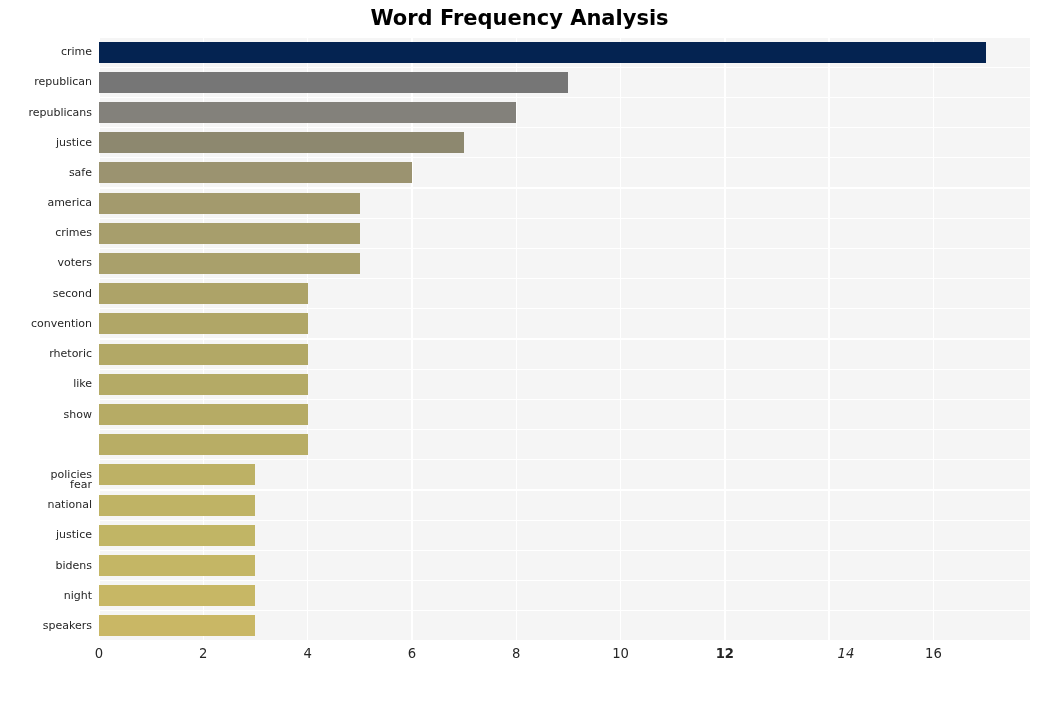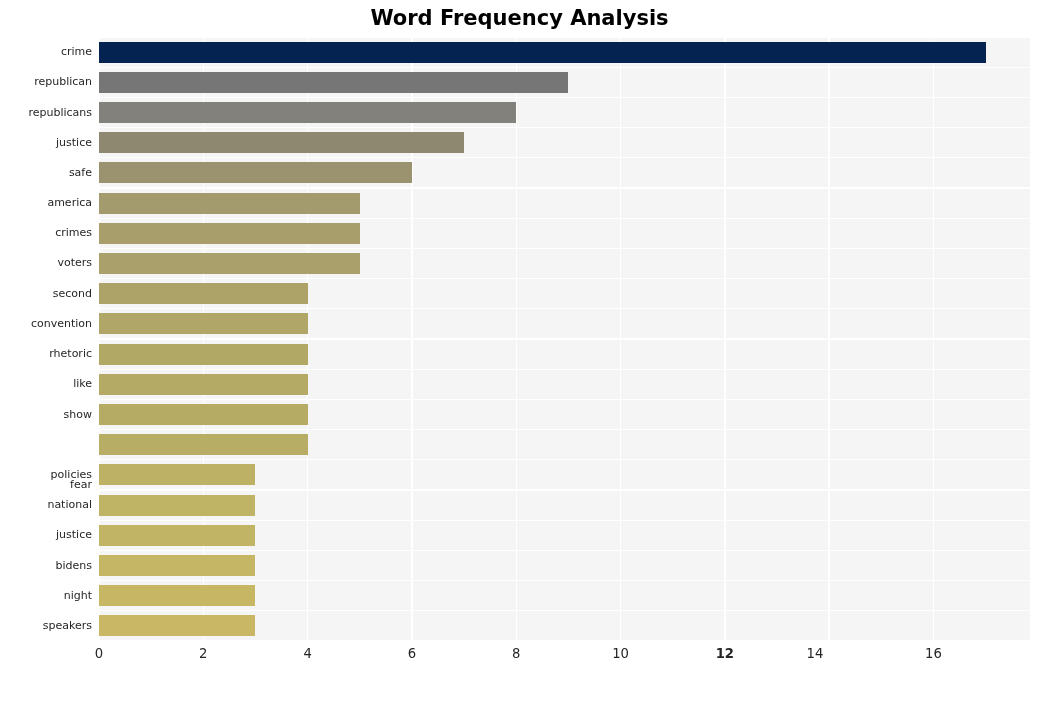--- a/index.html
+++ b/index.html
@@ -208,18 +208,18 @@
       <div class="ytick" style="top: 581.9px;">speakers</div>
     </div>
   <div id="xtick-layer">
       <div class="xtick" style="left: 99px;">0</div>
       <div class="xtick" style="left: 203.314px;">2</div>
       <div class="xtick" style="left: 307.627px;">4</div>
       <div class="xtick" style="left: 411.941px;">6</div>
       <div class="xtick" style="left: 516.255px;">8</div>
       <div class="xtick" style="left: 620.569px;">10</div>
       <div class="xtick" style="left: 724.882px; font-weight: bold;">12</div>
-      <div class="xtick" style="left: 815px;">14</div>
+      <div class="xtick" style="left: 846px; font-style: italic;">14</div>
       <div class="xtick" style="left: 933.51px;">16</div>
     </div>
 
 
 </div>
 
 </body></html>

